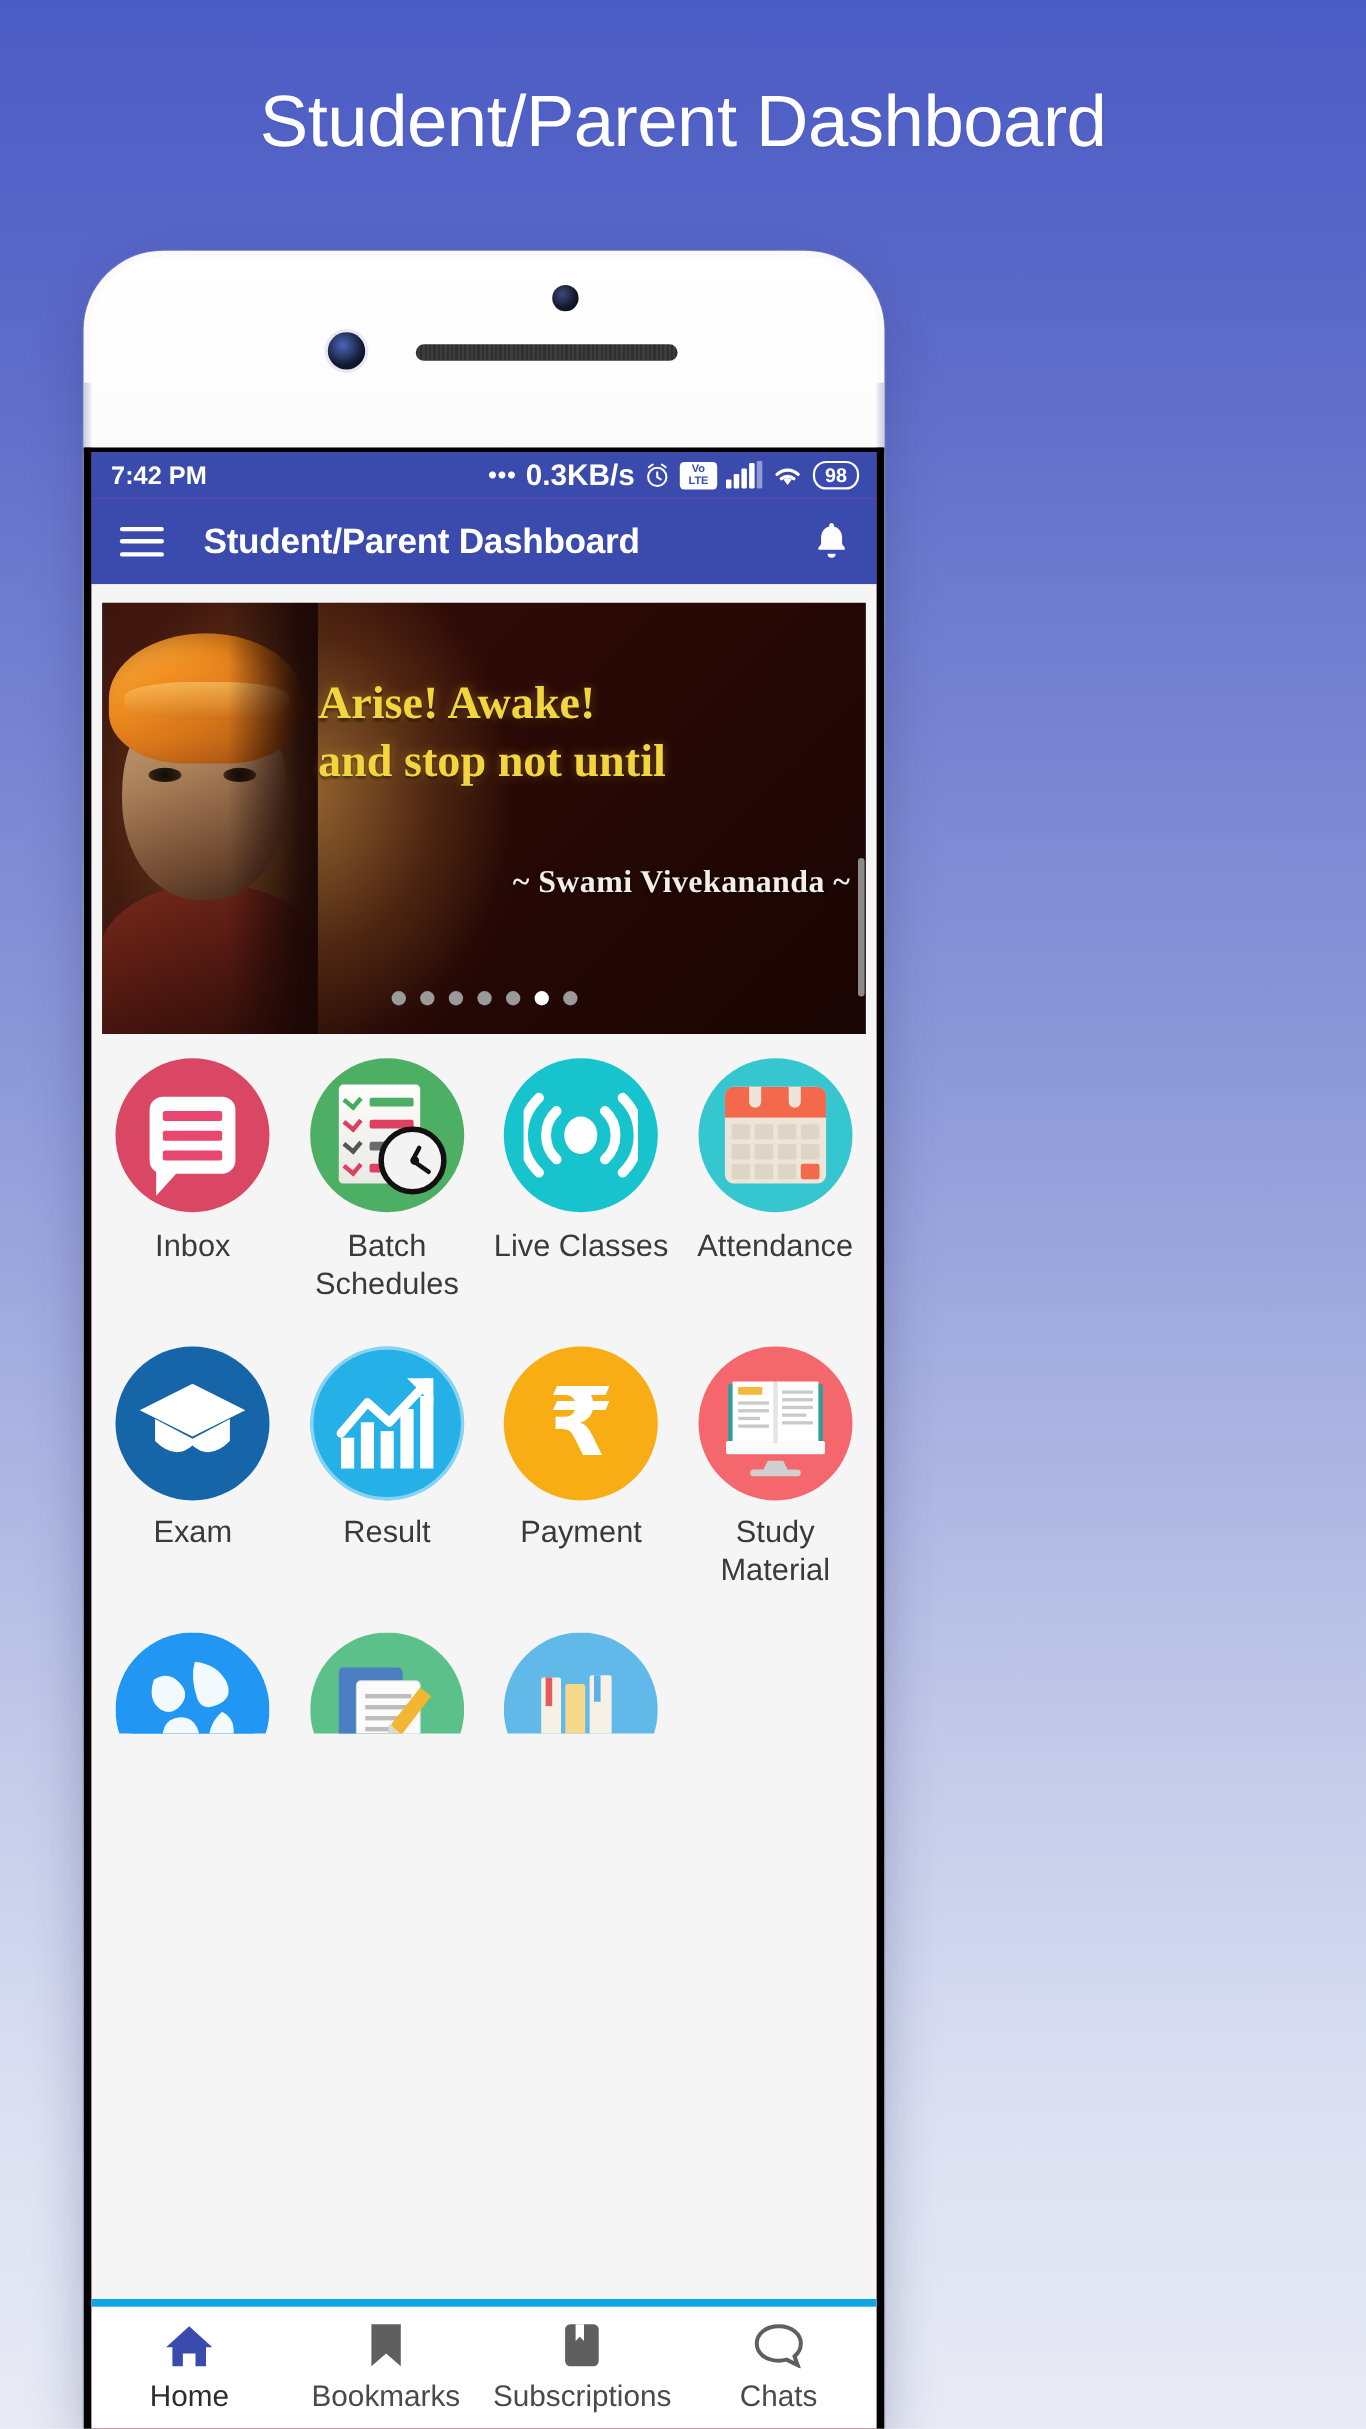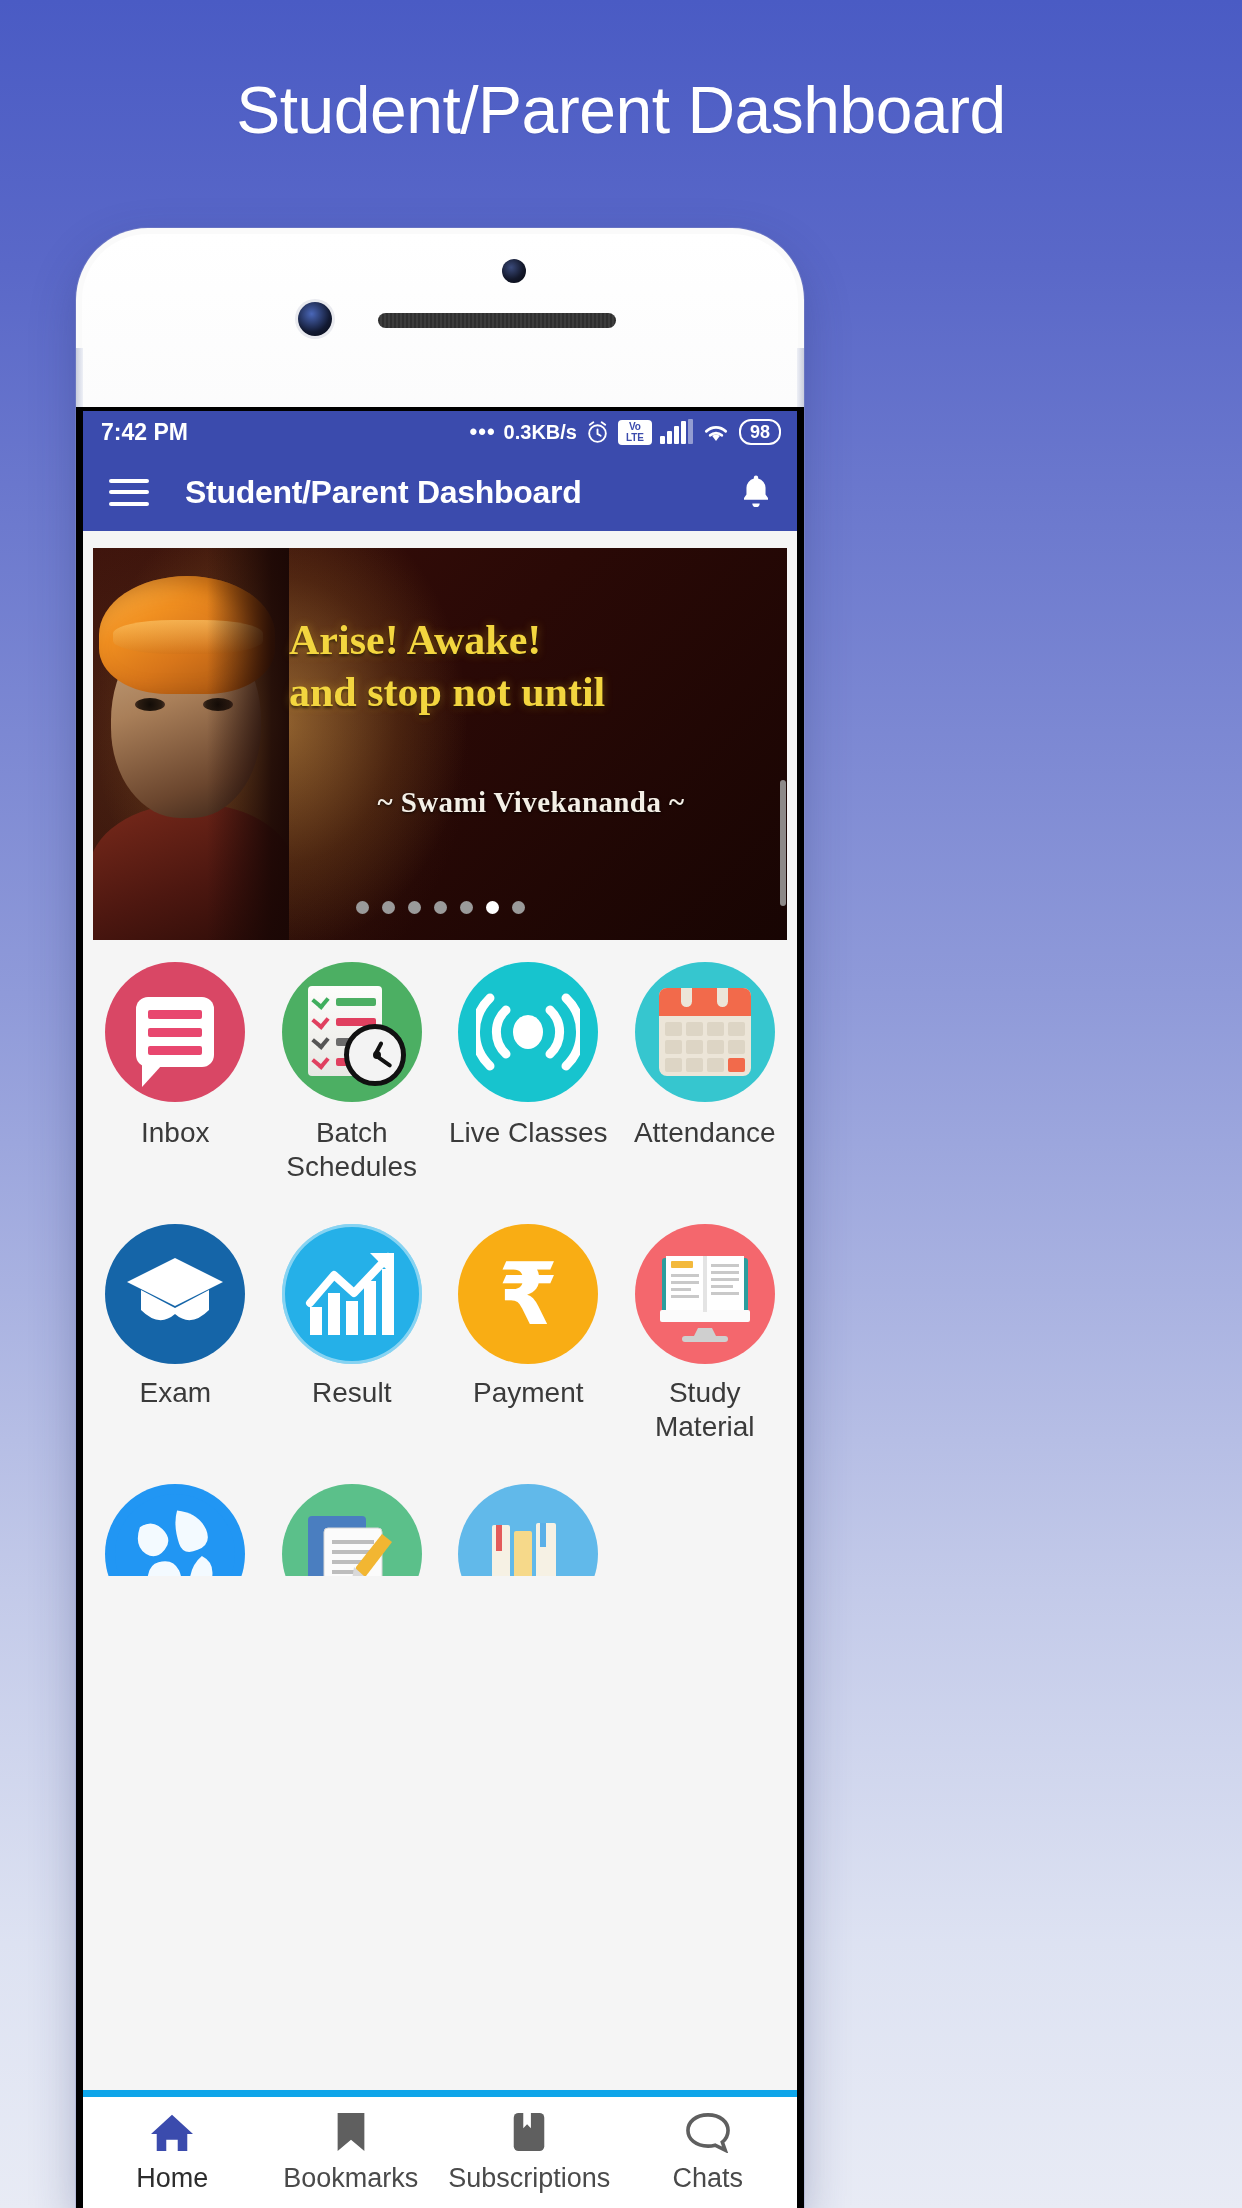--- a/index.html
+++ b/index.html
@@ -99,21 +99,21 @@
   .statusbar {
     height: 42px; flex: 0 0 42px;
     background: #3b4bad;
     display: flex; align-items: center;
     padding: 0 16px 0 18px;
     color: #fff;
     font-size: 23px; font-weight: bold;
   }
   .sb-right { margin-left: auto; display: flex; align-items: center; gap: 8px; }
   .sb-dots { letter-spacing: 1px; font-size: 22px; line-height: 1; }
-  .sb-speed { font-size: 20px; font-weight: bold; text-align: center; }
+  .sb-speed { font-size: 27px; font-weight: bold; text-align: center; }
   .icon-alarm { width: 25px; height: 25px; }
   .volte-box {
     width: 34px; height: 25px; border-radius: 4px;
     background: #fff; color: #3b4bad;
     font-size: 10px; font-weight: bold; line-height: 11px;
     display: flex; flex-direction: column; align-items: center; justify-content: center;
   }
   .signal { display: flex; align-items: flex-end; gap: 2px; height: 24px; }
   .signal i { display: block; width: 5px; background: #fff; border-radius: 1px; }
   .signal i:nth-child(1){height:8px;} .signal i:nth-child(2){height:13px;}
@@ -205,21 +205,21 @@
   .quote-text {
     position: absolute; left: 196px; right: 14px; top: 66px;
     text-align: left;
     font-family: "Liberation Serif", "DejaVu Serif", serif;
     color: #f3d63f;
     font-size: 42px; line-height: 52px; font-weight: bold;
     text-shadow: 0 0 10px rgba(255,200,40,0.35), 0 2px 3px rgba(0,0,0,0.7);
   }
   .quote-author {
     position: absolute; left: 196px; right: 14px; top: 238px;
-    text-align: center;
+    text-align: right;
     font-family: "Liberation Serif", "DejaVu Serif", serif;
     color: #f4efe6;
     font-size: 29px; font-weight: bold; letter-spacing: 0.4px;
     text-shadow: 0 1px 3px rgba(0,0,0,0.8);
   }
   .dots {
     position: absolute; left: 0; right: 0; bottom: 26px;
     display: flex; justify-content: center; gap: 13px;
   }
   .dots i { width: 13px; height: 13px; border-radius: 50%; background: #9a9a9a; display: block; }

